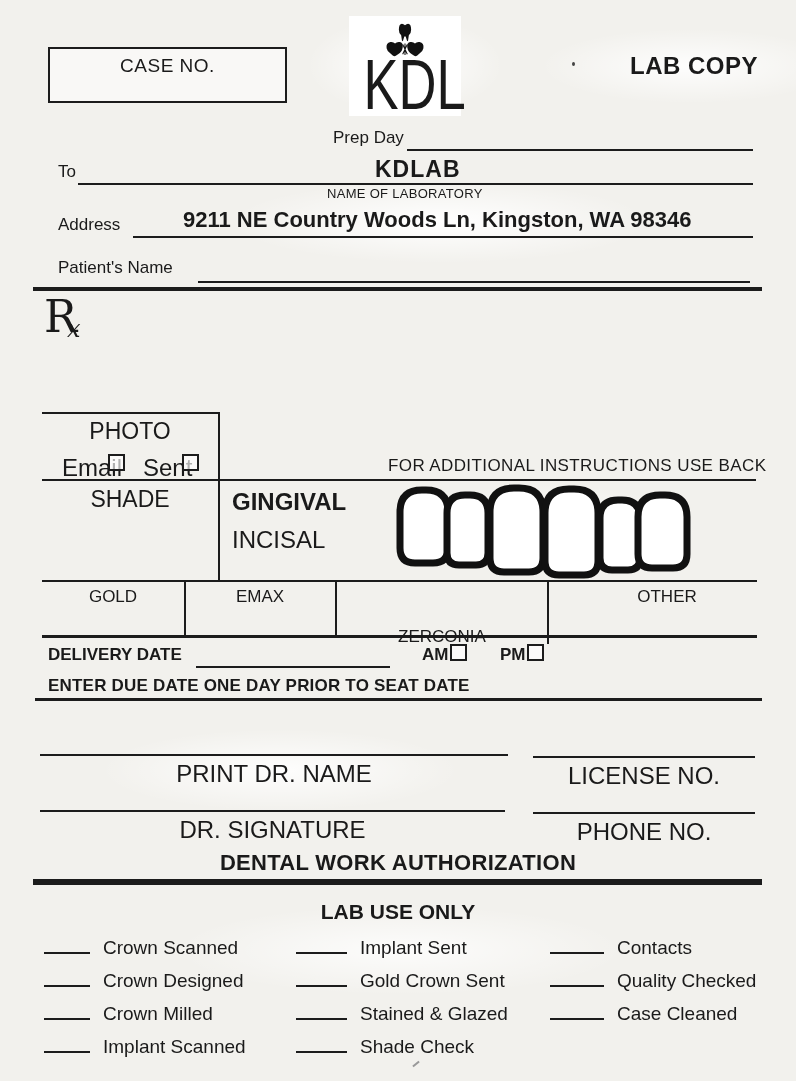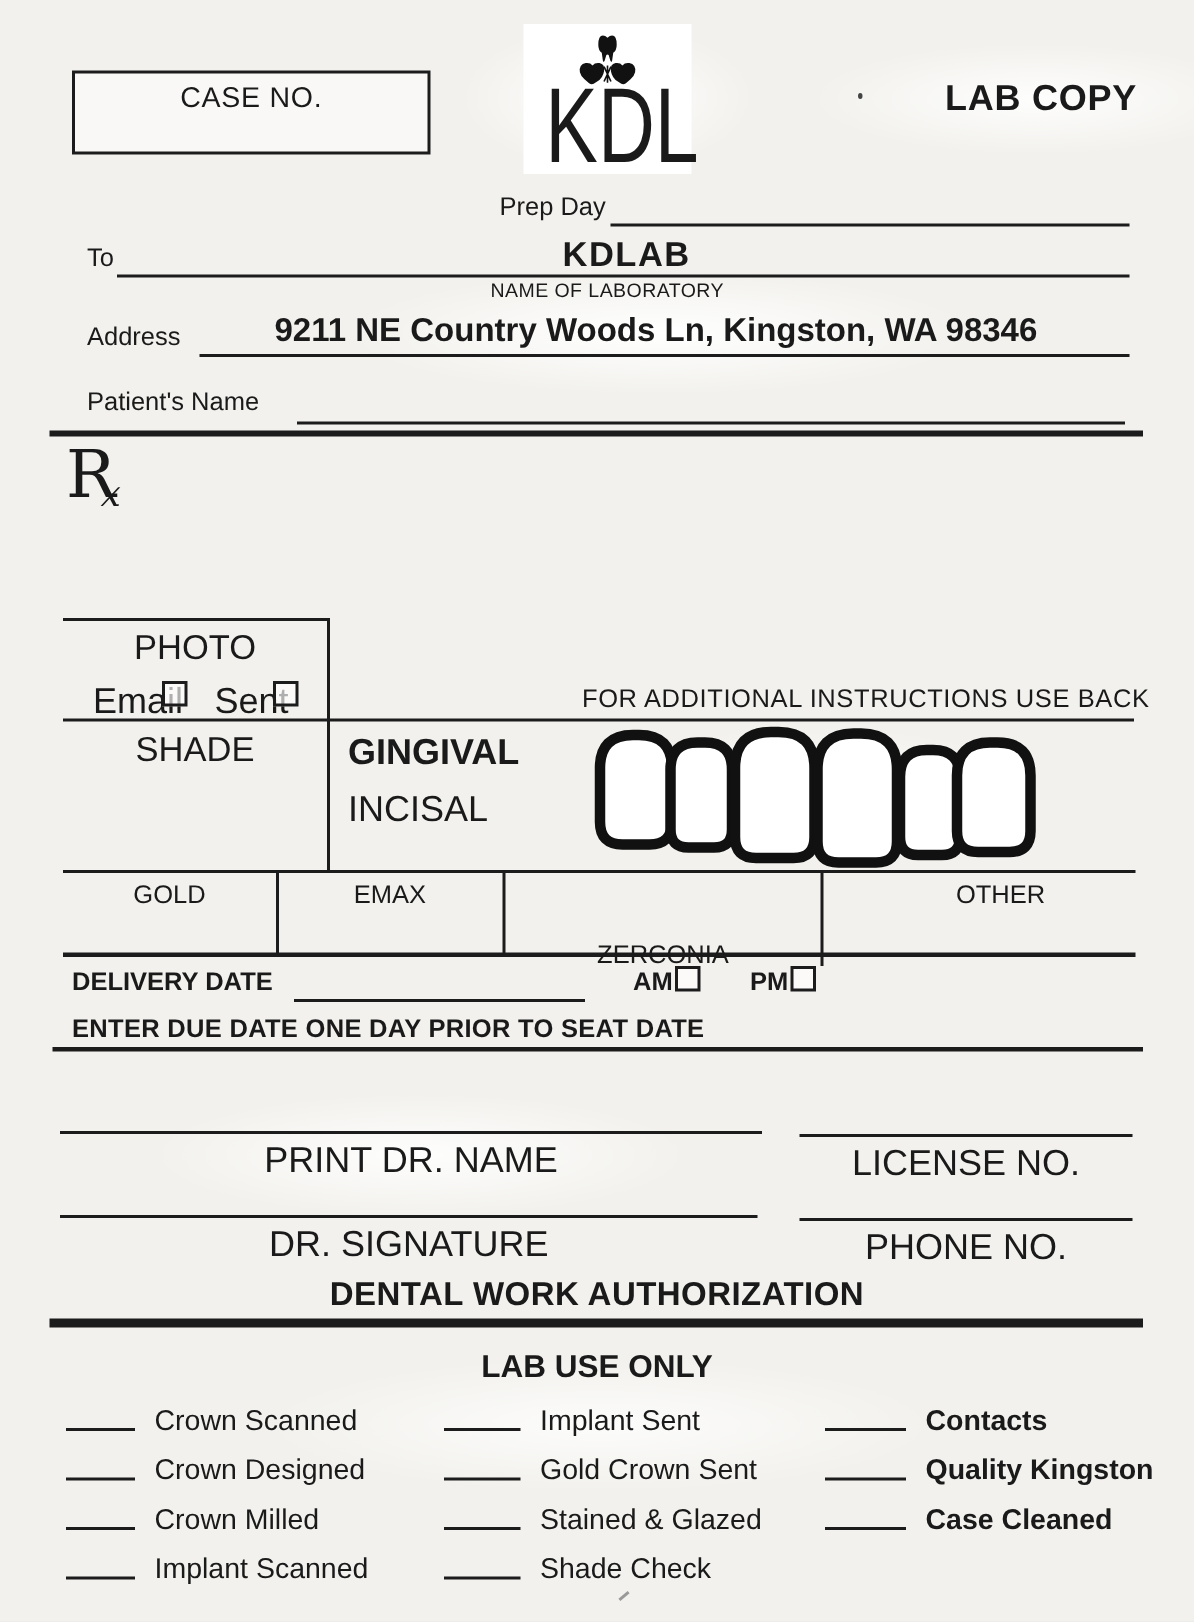--- a/index.html
+++ b/index.html
@@ -169,28 +169,28 @@
       </div>
       <div class="lab-item">
         <span class="lab-line"></span>
         <span class="lab-label">Stained &amp; Glazed</span>
       </div>
       <div class="lab-item">
         <span class="lab-line"></span>
         <span class="lab-label">Shade Check</span>
       </div>
     </div>
-  <div class="lab-col" data-col="2" style="left:550px;font-weight:bold;">
+  <div class="lab-col" data-col="2" style="left:550px;">
       <div class="lab-item">
         <span class="lab-line"></span>
         <span class="lab-label">Contacts</span>
       </div>
       <div class="lab-item">
         <span class="lab-line"></span>
-        <span class="lab-label">Quality Kingston</span>
+        <span class="lab-label">Quality Checked</span>
       </div>
       <div class="lab-item">
         <span class="lab-line"></span>
         <span class="lab-label">Case Cleaned</span>
       </div>
     </div>
 
   <div class="dot2"></div>
 </div>
 

